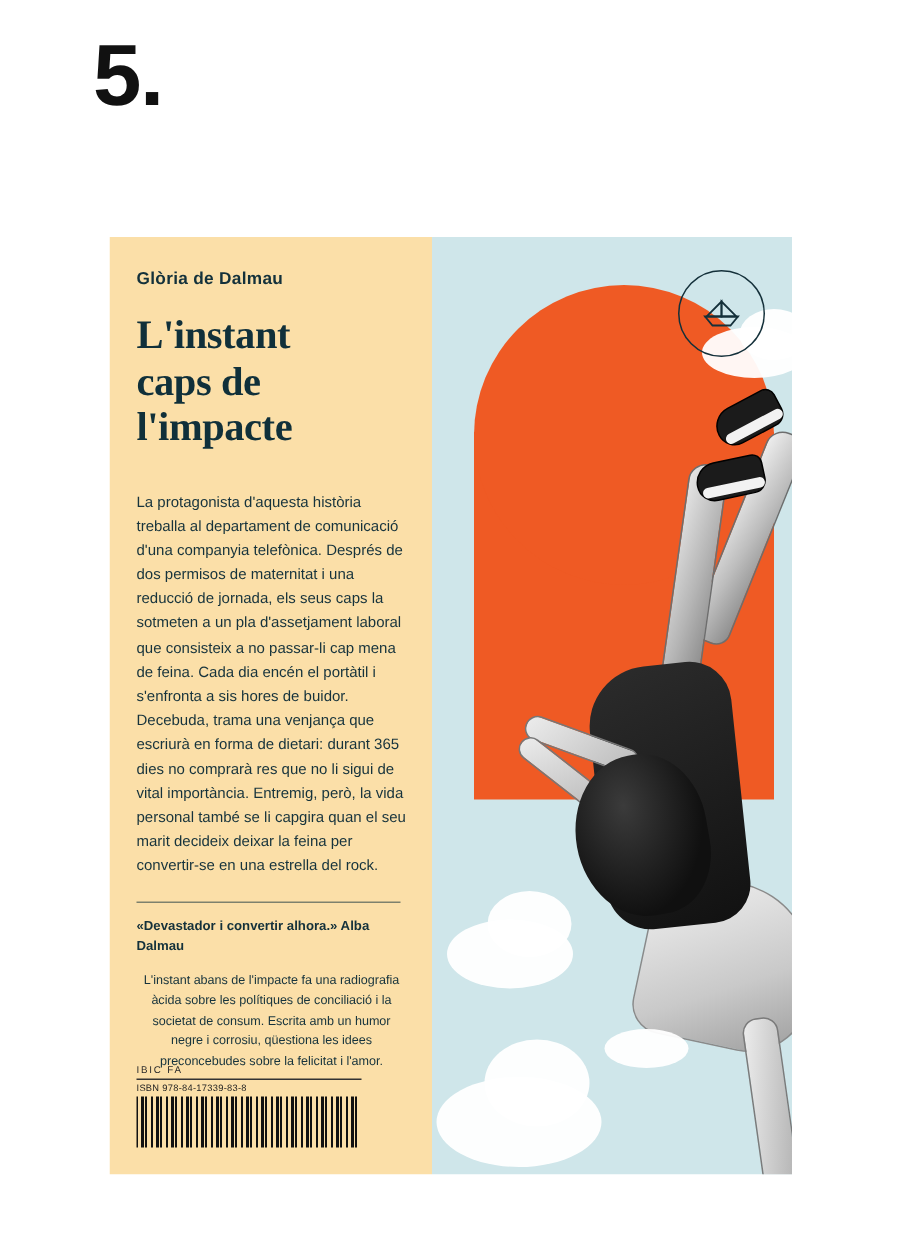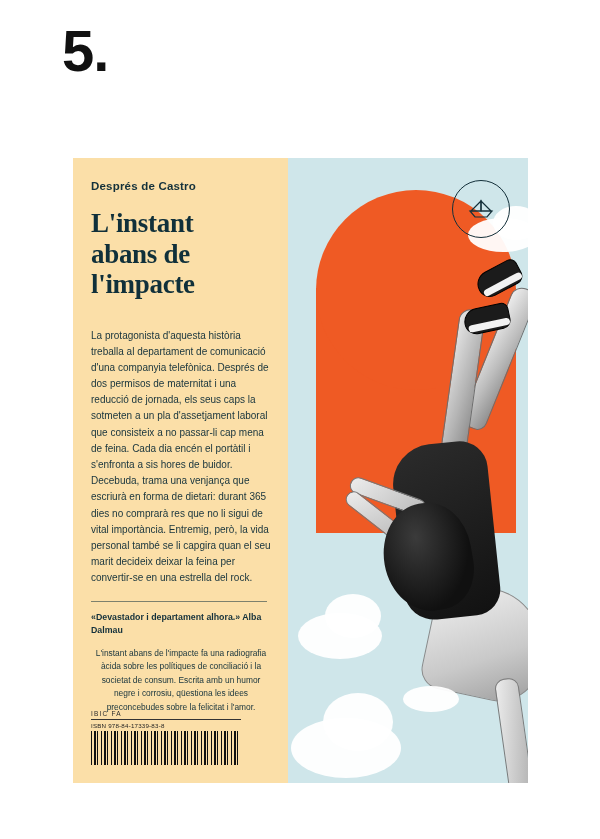--- a/index.html
+++ b/index.html
@@ -350,27 +350,27 @@
 
     <div class="boat-badge">
       <svg width="30" height="20" viewBox="0 0 30 20" aria-hidden="true">
         <polygon points="4,12 26,12 21,18 9,18" fill="none" stroke="#14303a" stroke-width="1.2"></polygon>
         <polygon points="15,2 15,12 5,12" fill="none" stroke="#14303a" stroke-width="1.2"></polygon>
         <polygon points="15,2 15,12 25,12" fill="none" stroke="#14303a" stroke-width="1.2"></polygon>
       </svg>
     </div>
 
     <div class="back-col">
-      <div class="author">Després de Castro</div>
+      <div class="author">Glòria de Dalmau</div>
       <div class="title">L'instant
-abans de
+caps de
 l'impacte</div>
       <div class="blurb">La protagonista d'aquesta història treballa al departament de comunicació d'una companyia telefònica. Després de dos permisos de maternitat i una reducció de jornada, els seus caps la sotmeten a un pla d'assetjament laboral que consisteix a no passar-li cap mena de feina. Cada dia encén el portàtil i s'enfronta a sis hores de buidor. Decebuda, trama una venjança que escriurà en forma de dietari: durant 365 dies no comprarà res que no li sigui de vital importància. Entremig, però, la vida personal també se li capgira quan el seu marit decideix deixar la feina per convertir-se en una estrella del rock.</div>
       <div class="rule"></div>
-      <div class="quote">«Devastador i departament alhora.» Alba Dalmau</div>
+      <div class="quote">«Devastador i convertir alhora.» Alba Dalmau</div>
       <div class="desc">L'instant abans de l'impacte fa una radiografia àcida sobre les polítiques de conciliació i la societat de consum. Escrita amb un humor negre i corrosiu, qüestiona les idees preconcebudes sobre la felicitat i l'amor.</div>
     </div>
 
     <div class="barcode-wrap">
       <div class="imprint">IBIC  FA</div>
       <div class="isbn-line">ISBN 978-84-17339-83-8</div>
       <div class="barcode"></div>
     </div>
 
   </div>

